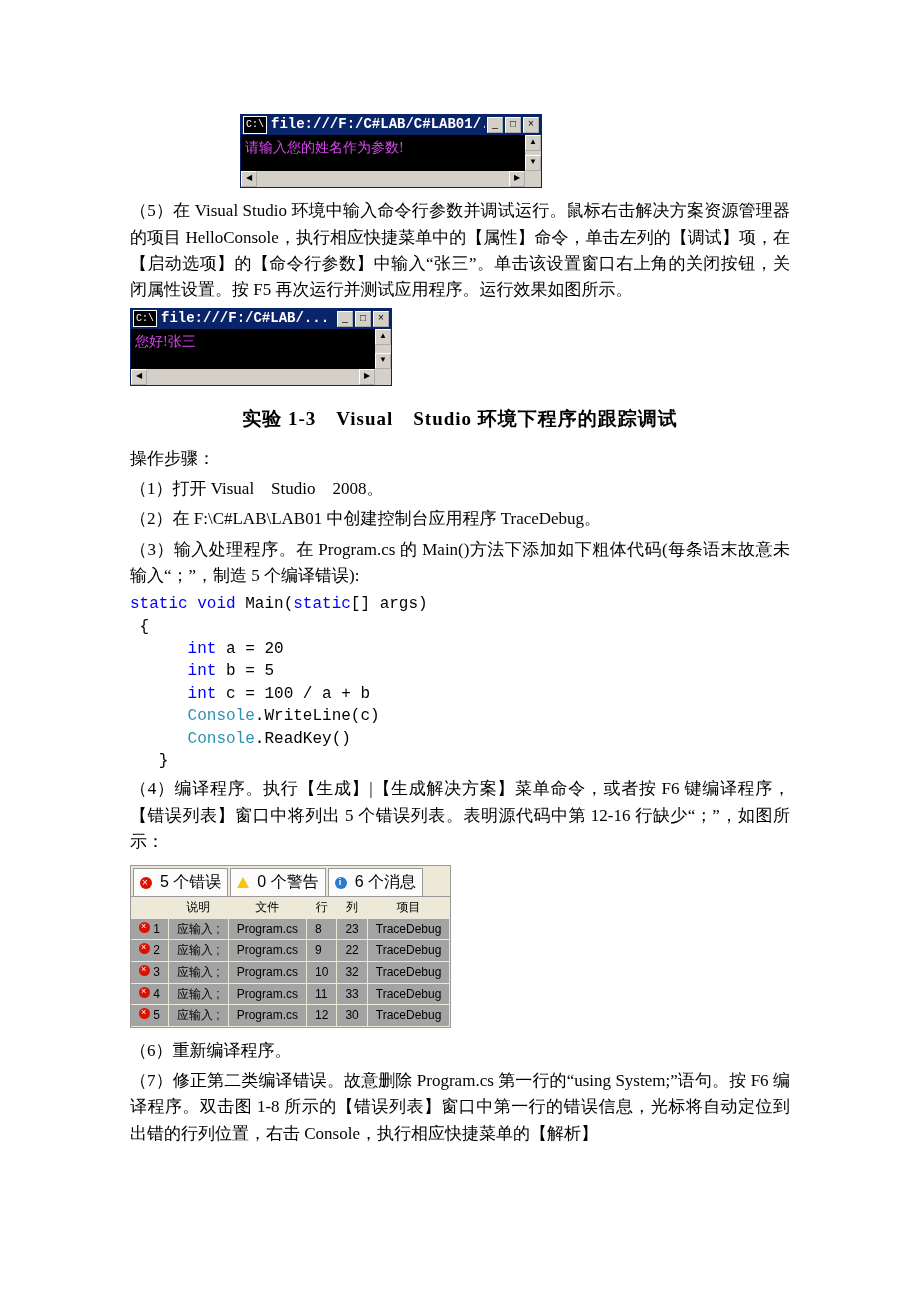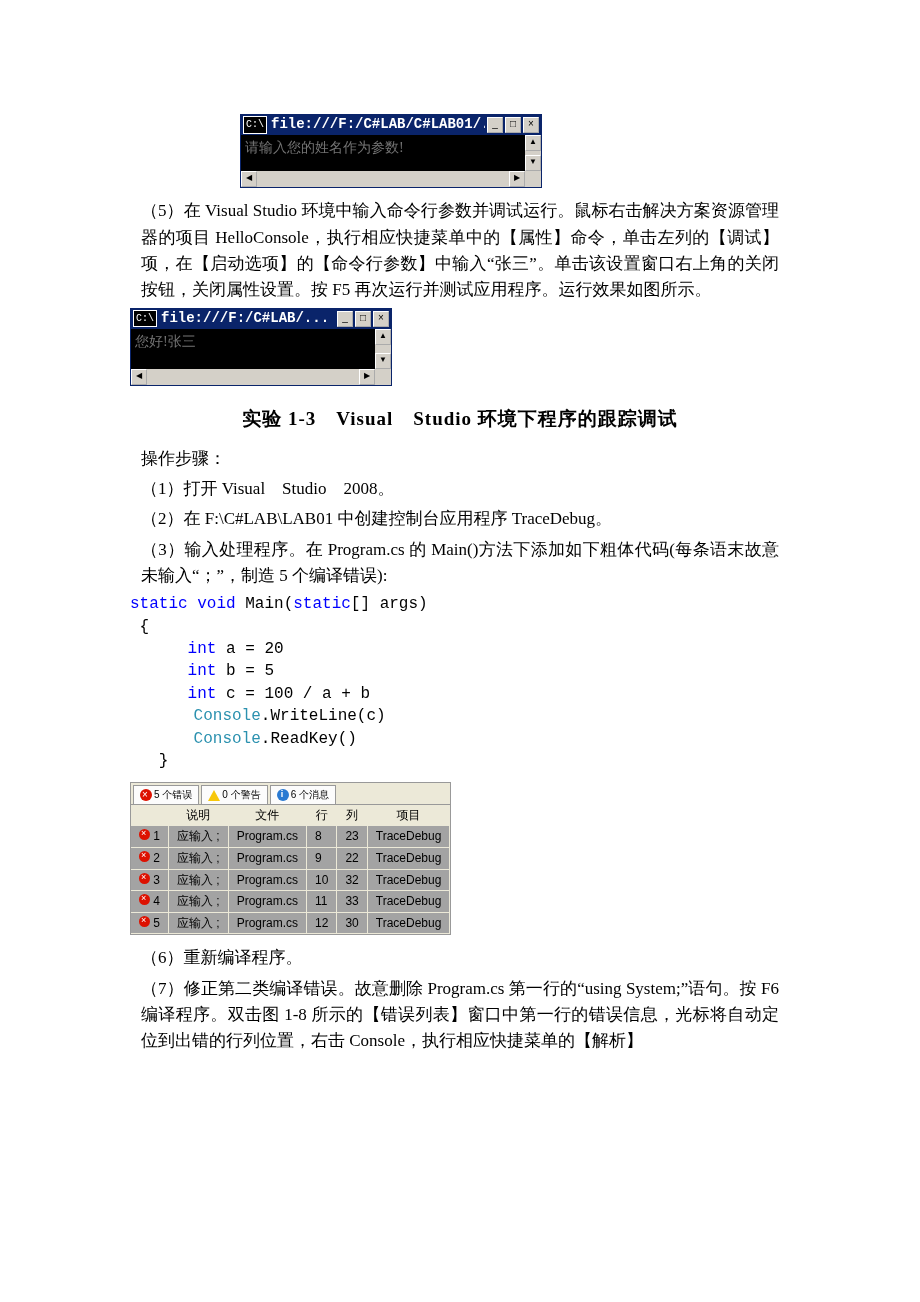--- a/index.html
+++ b/index.html
@@ -12,22 +12,22 @@
     margin: 0 auto;
     padding: 110px 130px 60px 130px;
     box-sizing: border-box;
     font-family: "SimSun", "宋体", serif;
     font-size: 17px;
     line-height: 1.55;
     color: #000;
   }
   .justify { text-align: justify; }
   .blue { color: #0000ff; }
-  .teal { color: #2b91af; margin-left: 6px; }
-  p { margin: 4px 11px; }
+  .teal { color: #2b91af; }
+  p { margin: 4px 0; }
 
   
   .console-wrap { margin: 4px 0 10px 110px; }
   .console-wrap.left { margin-left: 0; }
   .cw {
     border: 1px solid #0a246a;
     background: #d4d0c8;
     font-family: "SimSun", "宋体", serif;
     font-size: 13px;
     display: inline-block;
@@ -66,21 +66,21 @@
     line-height: 12px;
     text-align: center;
     color: #000;
     font-family: Arial, sans-serif;
   }
   .cw-body {
     display: flex;
   }
   .cw-content {
     background: #000;
-    color: #737373;
+    color: #d946ef;
     font-family: "SimSun", "宋体", serif;
     font-size: 14px;
     padding: 2px 4px;
     flex: 1;
     box-sizing: border-box;
   }
   .vscroll {
     width: 16px;
     background: #d4d0c8;
     display: flex;
@@ -151,22 +151,22 @@
     padding: 2px 2px 0 2px;
     gap: 2px;
   }
   .tab {
     border: 1px solid #999;
     border-bottom: none;
     padding: 1px 6px;
     background: #fcfcfc;
     display: flex;
     align-items: center;
-    gap: 2px;
-    font-size: 10px;
+    gap: 8px;
+    font-size: 16px;
   }
   .tab .eicon { width: 12px; height: 12px; display:inline-block; }
   .eicon.err { background: #d10; border-radius: 50%; position:relative;}
   .eicon.err::after{content:"×"; color:#fff; font-size:10px; position:absolute; left:2px; top:-2px;}
   .eicon.warn { width:0;height:0;border-left:6px solid transparent;border-right:6px solid transparent;border-bottom:11px solid #f7c70a;}
   .eicon.info { background:#2a7ad2; border-radius:50%; position:relative;}
   .eicon.info::after{content:"i"; color:#fff; font-size:9px; font-weight:bold; position:absolute; left:4px; top:-1px;}
   .errtable {
     border-collapse: collapse;
     background: #a3a3a3;
@@ -257,20 +257,21 @@
 
   <div class="codeblock"><span class="blue">static void</span><span> Main(</span><span class="blue">static</span><span>[] args)</span>
 <span> {</span>
       <span class="blue">int</span><span> a = 20</span>
       <span class="blue">int</span><span> b = 5</span>
       <span class="blue">int</span><span> c = 100 / a + b</span>
       <span class="teal">Console</span><span>.WriteLine(c)</span>
       <span class="teal">Console</span><span>.ReadKey()</span>
 <span>   }</span></div>
 
+  <p class="justify">（4）编译程序。执行【生成】|【生成解决方案】菜单命令，或者按 F6 键编译程序，【错误列表】窗口中将列出 5 个错误列表。表明源代码中第 12-16 行缺少“；”，如图所示：</p>
 
   
   <div class="errwrap">
     <div class="err-tabs">
       <span class="tab">
           <span class="eicon err"></span>
           <span>5 个错误</span>
         </span>
       <span class="tab">
           <span class="eicon warn"></span>

